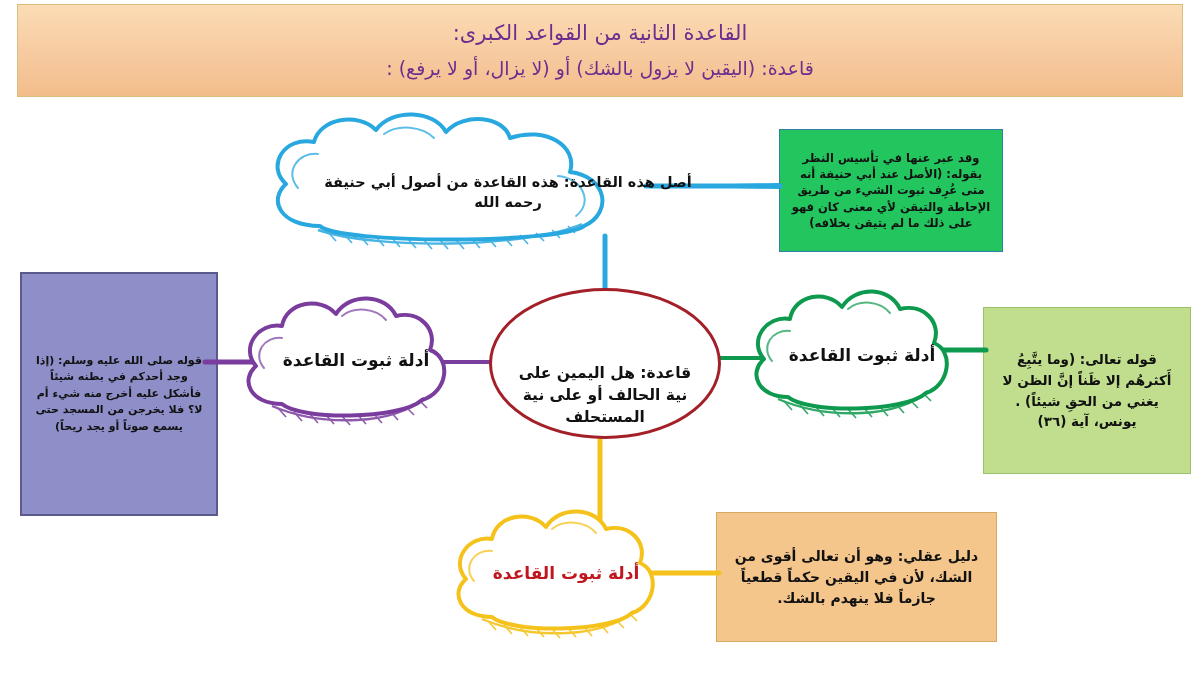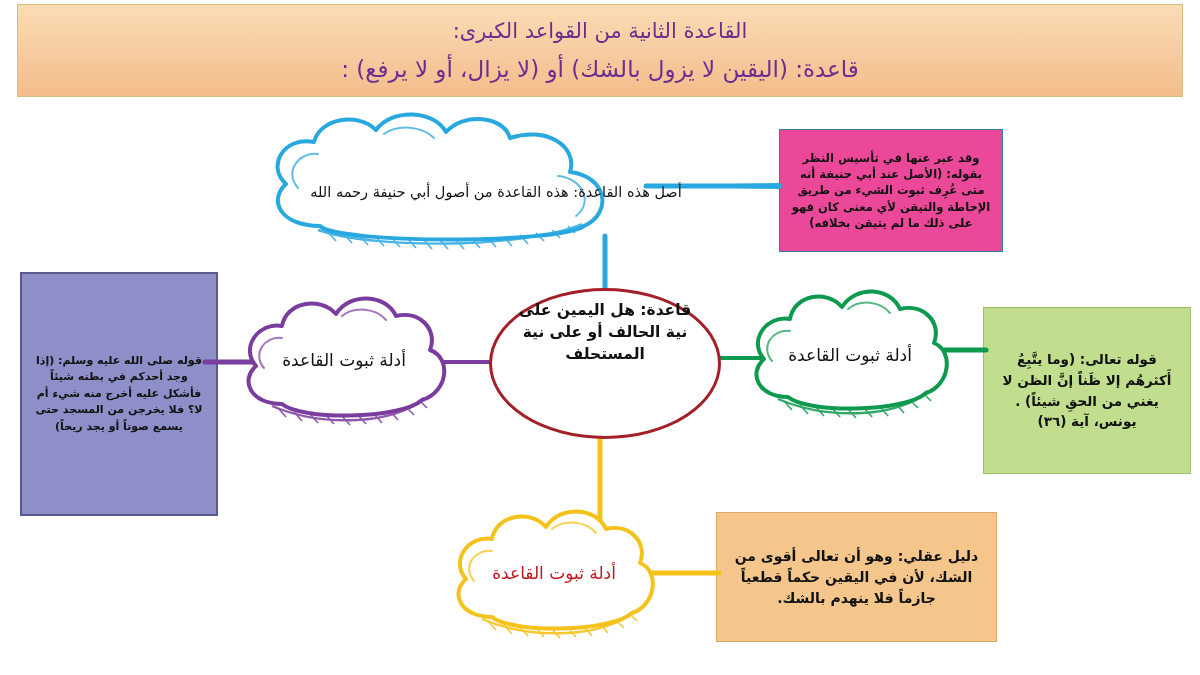--- a/index.html
+++ b/index.html
@@ -23,35 +23,35 @@
     text-align:center;
   }
   .header-line{
     color:#6b2e8e;
     font-weight:normal;
     font-family:"DejaVu Sans","Liberation Sans",sans-serif;
     line-height:1.25;
     white-space:nowrap;
   }
   .header-line.l1{font-size:21px;}
-  .header-line.l2{font-size:23px;margin-top:11px;}
+  .header-line.l2{font-size:19px;margin-top:11px;}
 
   
   .note{
     position:absolute;box-sizing:border-box;
     display:flex;align-items:center;justify-content:center;
     text-align:center;font-weight:bold;color:#111111;
     line-height:1.42;
     padding:6px 8px;
   }
   .note .txt{display:block;width:100%;}
 
   .note-blue{
     left:779px;top:129px;width:224px;height:123px;
-    background:#ec4899;border:1.5px solid #2f7fa8;
+    background:#22c55e;border:1.5px solid #2f7fa8;
     font-size:11.5px;
   }
   .note-purple{
     left:20px;top:272px;width:198px;height:244px;
     background:#8e8ec8;border:2px solid #5a5a8c;
     font-size:11px;line-height:1.5;
   }
   .note-green{
     left:983px;top:307px;width:208px;height:167px;
     background:#c0de8d;border:1.5px solid #9dc06a;
@@ -61,33 +61,33 @@
     left:716px;top:512px;width:281px;height:130px;
     background:#f5c68c;border:1.5px solid #d8a864;
     font-size:14px;line-height:1.5;
   }
 
   
   .center-ellipse{
     position:absolute;left:489px;top:288px;width:232px;height:151px;
     border:3px solid #a32028;border-radius:50%;
     background:#ffffff;
-    display:flex;align-items:flex-start;justify-content:center;text-align:center;
+    display:flex;align-items:flex-end;justify-content:center;text-align:center;
     font-weight:bold;font-size:15.5px;color:#111111;line-height:1.42;
     box-sizing:border-box;padding:8px 16px;
     z-index:6;
   }
 
   
   .cloud{position:absolute;}
   .cloud svg{position:absolute;left:0;top:0;overflow:visible;}
   .cloud .cloud-label{
-    position:absolute;left:0;top:0;width:100%;height:100%;
+    position:absolute;left:12px;top:0;width:100%;height:100%;
     display:flex;align-items:center;justify-content:center;text-align:center;
-    font-weight:normal;line-height:1.4;pointer-events:none;
+    font-weight:bold;line-height:1.4;pointer-events:none;
   }
   #cloud-top{left:258px;top:114px;width:392px;height:148px;z-index:5;}
   #cloud-top .cloud-label{font-size:14.5px;color:#111;padding:0 46px;
      transform:translate(-4px,4px);}
   #cloud-left{left:238px;top:288px;width:212px;height:150px;z-index:5;}
   #cloud-left .cloud-label{font-size:17px;color:#111;transform:translate(0,-2px);}
   #cloud-right{left:746px;top:283px;width:208px;height:150px;z-index:5;}
   #cloud-right .cloud-label{font-size:17px;color:#111;transform:translate(0,-2px);}
   #cloud-bottom{left:448px;top:503px;width:212px;height:150px;z-index:5;}
   #cloud-bottom .cloud-label{font-size:17px;color:#c0171f;transform:translate(0,-4px);}

